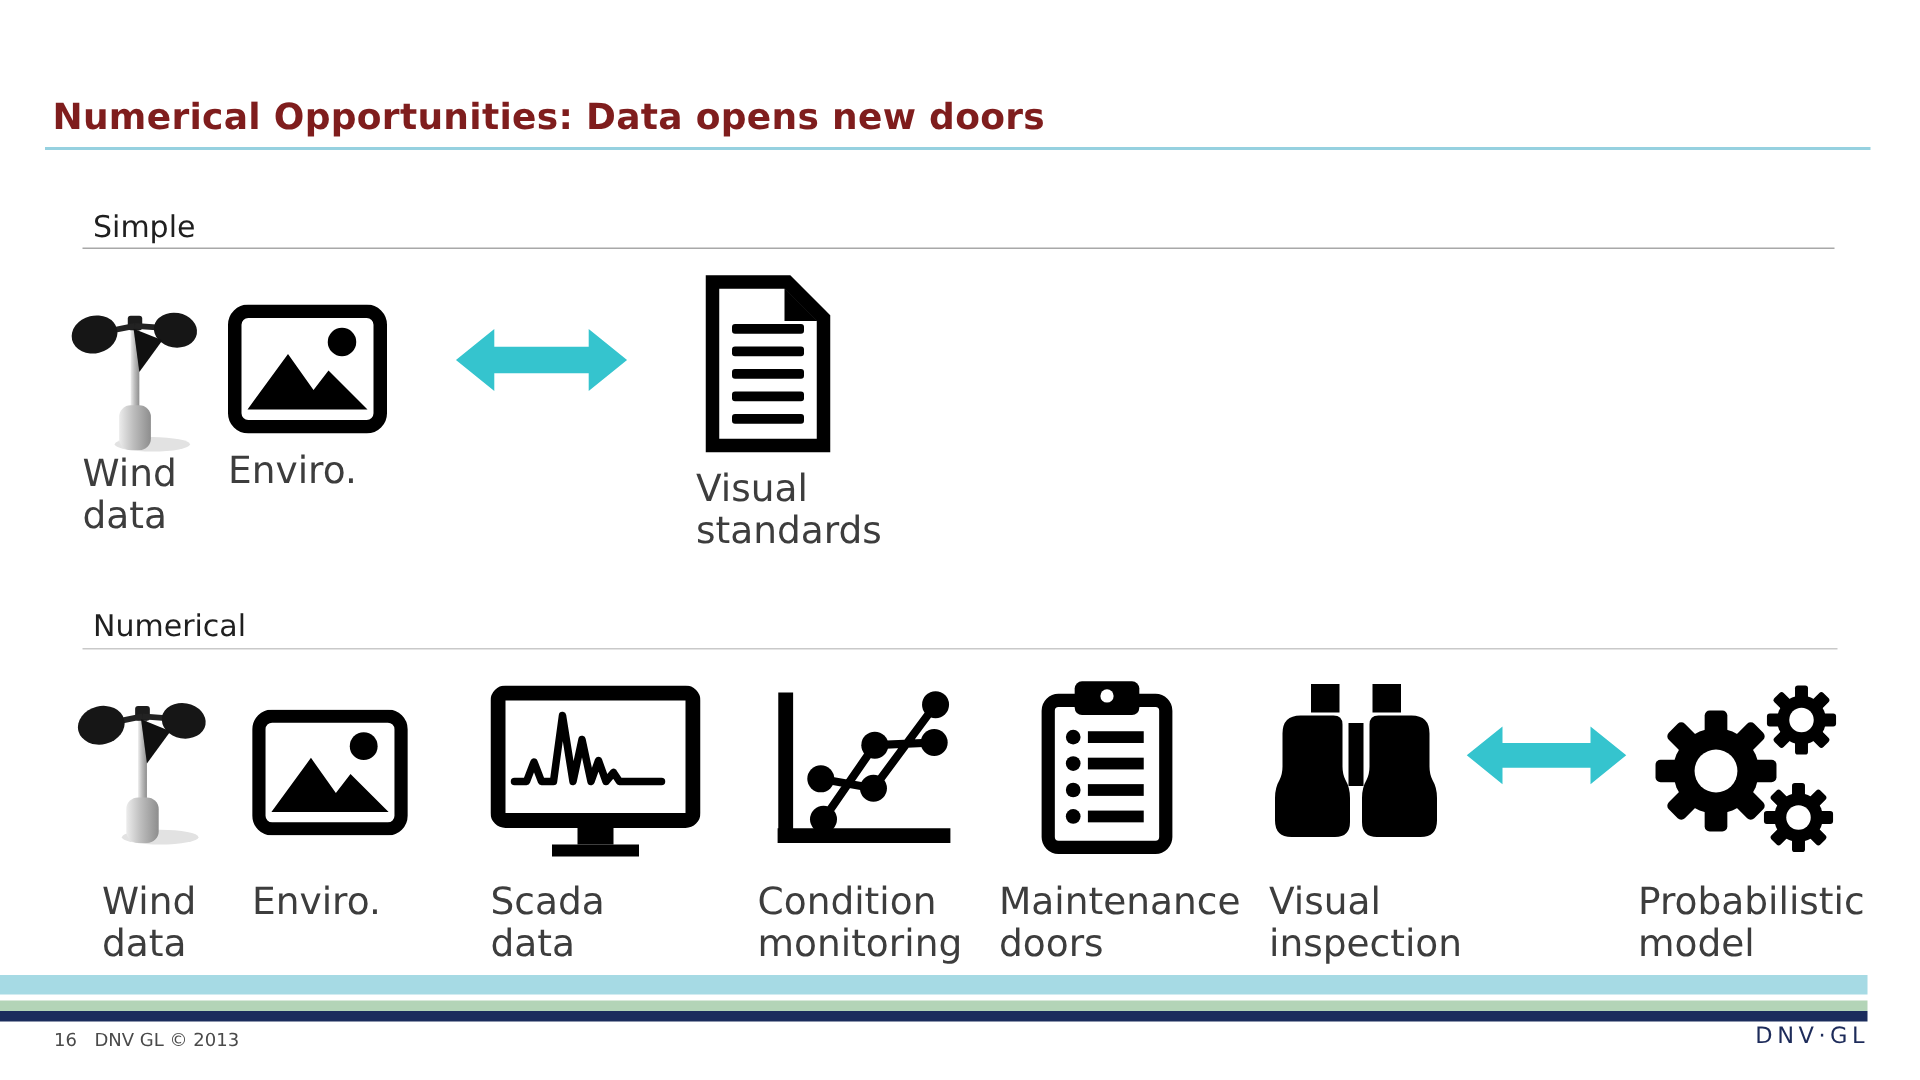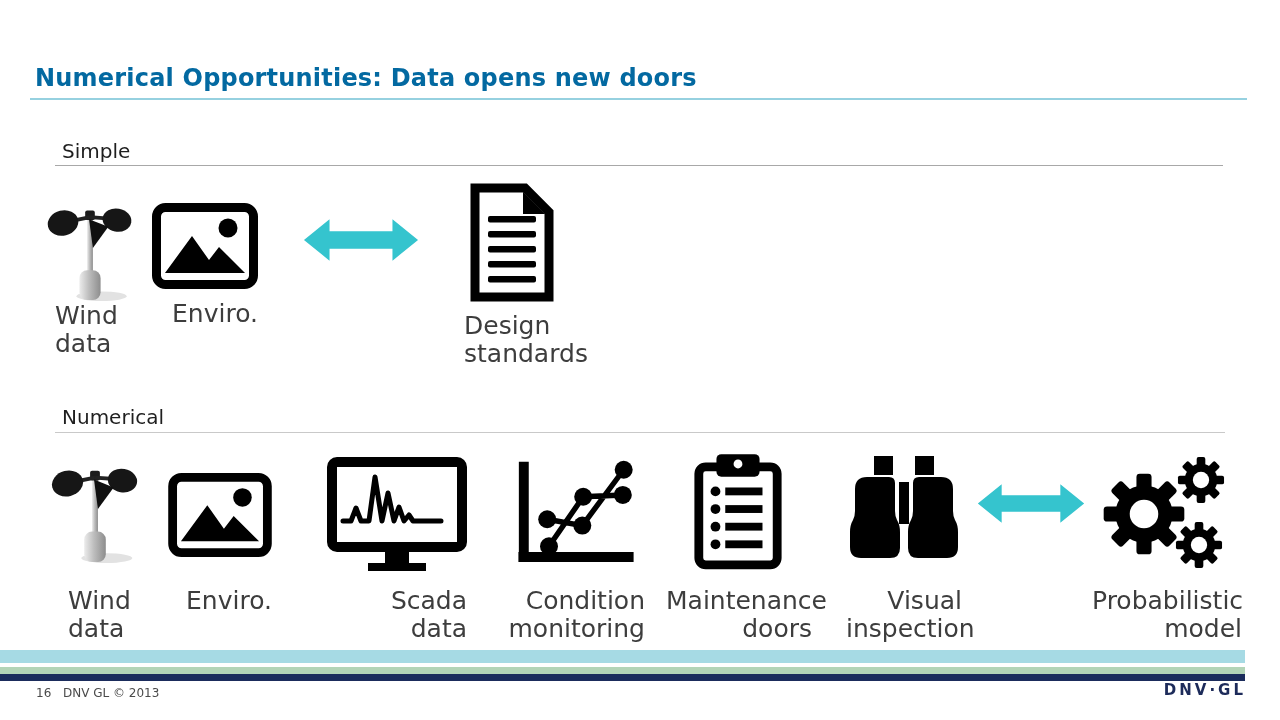--- a/index.html
+++ b/index.html
@@ -2,41 +2,41 @@
 <html><head>
 <meta charset="utf-8">
 <style>
   html,body{margin:0;padding:0;background:#ffffff;}
   .slide{
     position:relative;width:1280px;height:720px;background:#ffffff;
     overflow:hidden;font-family:"DejaVu Sans","Liberation Sans",sans-serif;
   }
   .abs{position:absolute;}
   .page-title{
-    left:35px;top:64px;font-size:24px;font-weight:bold;color:#0369a1;
+    left:35px;top:64px;font-size:24px;font-weight:bold;color:#7f1d1d;
     letter-spacing:0.2px;white-space:nowrap;
   }
   .title-rule{left:30px;top:98px;width:1217px;height:2px;background:#96D1E0;}
   .section-heading{font-size:20px;font-weight:normal;color:#1f1f1f;white-space:nowrap;}
   .section-rule{height:1px;}
   .rule-simple{left:55px;top:165px;width:1168px;background:#a8a8a8;}
   .rule-advanced{left:55px;top:432px;width:1170px;background:#c9c9c9;}
   .label{
     font-size:25px;line-height:28px;color:#3D3D3D;
   }
-  .label.center{text-align:right;}
+  .label.center{text-align:left;}
   .arrow-fill{fill:#35C4CE;}
   .ico{display:block;}
   .stripe{left:0;}
   .stripe-blue{top:650px;width:1245px;height:13px;background:#A6DAE4;}
   .stripe-green{top:667px;width:1245px;height:7px;background:#B3D4B7;}
   .stripe-navy{top:674px;width:1245px;height:7px;background:#1B2C5C;}
   .footer-small{font-size:12px;color:#4a4a4a;white-space:nowrap;}
   .logo{
-    top:681px;right:34px;font-size:15px;font-weight:bold;color:#1D2B5A;
+    top:681px;right:34px;font-size:15px;font-weight:normal;color:#1D2B5A;
     letter-spacing:3px;white-space:nowrap;
   }
 </style>
 </head>
 <body>
 
 <svg width="0" height="0" style="position:absolute" aria-hidden="true">
   <defs>
     <linearGradient id="metal" x1="0" y1="0" x2="1" y2="0">
       <stop offset="0" stop-color="#ececec"></stop>
@@ -145,21 +145,21 @@
     </svg>
   <div class="abs label center" style="left:152px;top:300px;width:106px;">Enviro.</div>
 
   <svg class="abs ico" style="left:302px;top:217px;" width="118" height="46">
       <use href="#sym-arrow"></use>
     </svg>
 
   <svg class="abs ico" style="left:466px;top:182px;" width="92" height="121">
       <use href="#sym-document"></use>
     </svg>
-  <div class="abs label" style="left:464px;top:312px;width:116px;">Design standards</div>
+  <div class="abs label" style="left:464px;top:312px;width:116px;">Visual standards</div>
 
   <div class="abs section-heading" style="left:62px;top:405px;">Numerical</div>
   <div class="abs section-rule rule-advanced"></div>
 
   <svg class="abs ico" style="left:50px;top:456px;" width="90" height="108">
       <use href="#sym-anemometer"></use>
     </svg>
   <div class="abs label" style="left:68px;top:587px;width:72px;">Wind data</div>
 
   <svg class="abs ico" style="left:168px;top:473px;" width="104" height="84">

